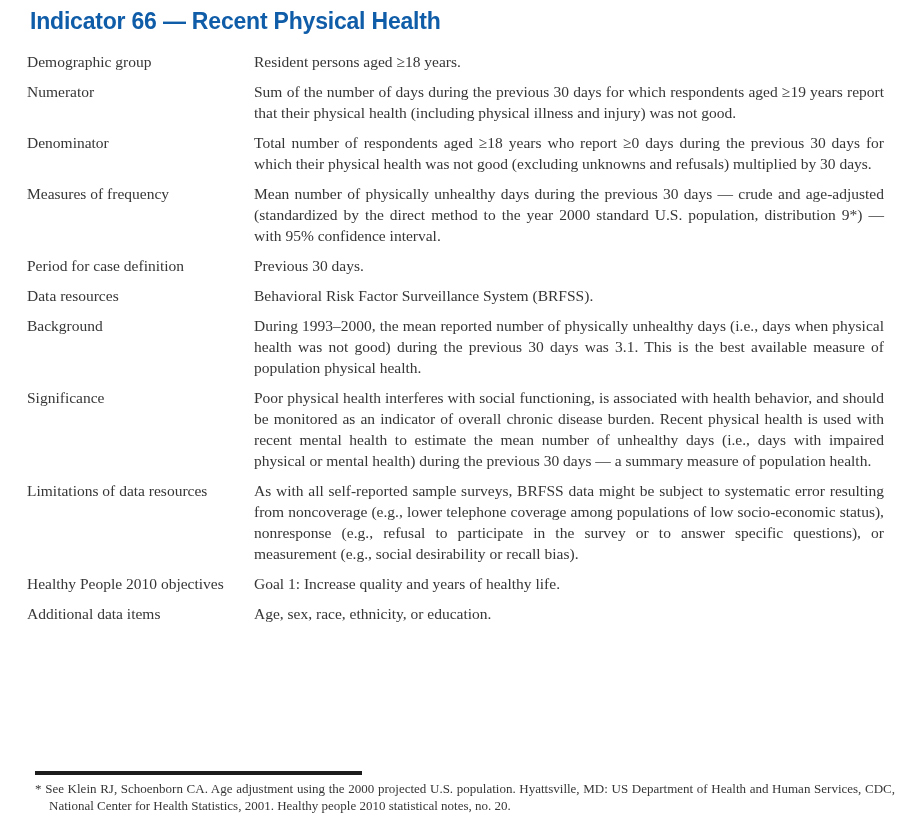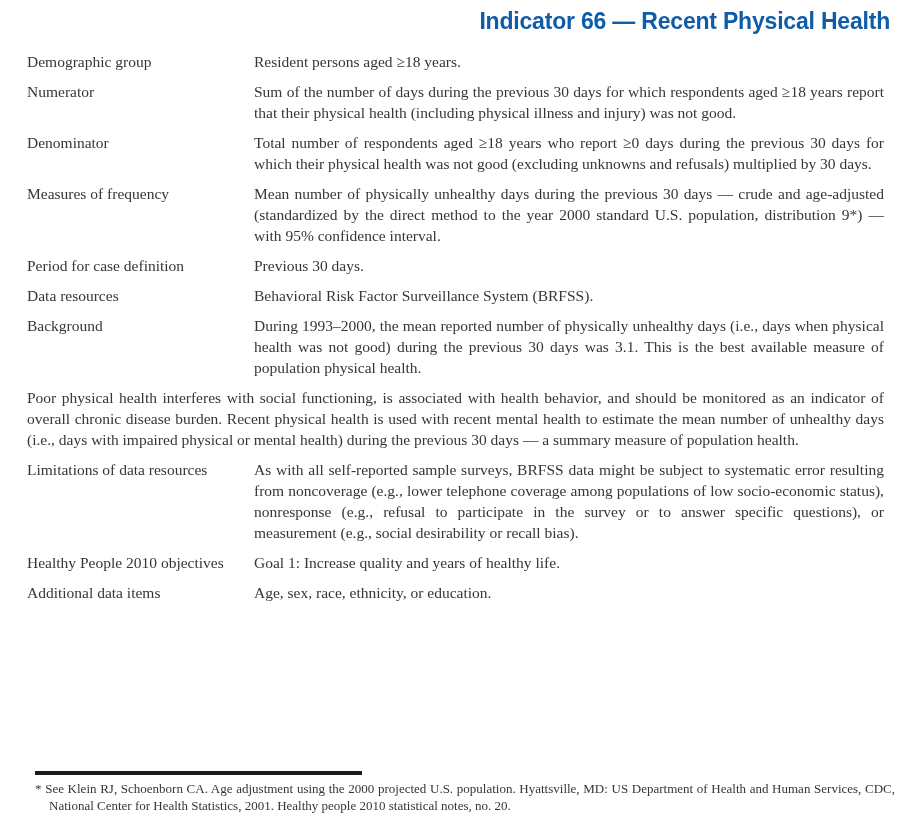--- a/index.html
+++ b/index.html
@@ -15,21 +15,21 @@
     color: #363636;
     overflow: hidden;
   }
   .page {
     position: absolute;
     inset: 0;
     background: #ffffff;
   }
   .title {
     margin: 7px 30px 0 30px;
-    text-align: right;
+    text-align: left;
     font-family: "Liberation Sans", "DejaVu Sans", sans-serif;
     font-weight: bold;
     font-size: 23px;
     line-height: 29px;
     letter-spacing: -0.2px;
     color: #0F5CA8;
   }
   .rows {
     margin: 15px 36px 0 27px;
   }
@@ -82,21 +82,21 @@
 
   <div class="rows">
 
     <div class="row">
       <div class="row-label">Demographic group</div>
       <div class="row-value">Resident persons aged ≥18 years.</div>
     </div>
 
     <div class="row">
       <div class="row-label">Numerator</div>
-      <div class="row-value">Sum of the number of days during the previous 30 days for which respondents aged ≥18 years report that their physical health (including physical illness and injury) was not good.</div>
+      <div class="row-value">Sum of the number of days during the previous 30 days for which respondents aged ≥19 years report that their physical health (including physical illness and injury) was not good.</div>
     </div>
 
     <div class="row">
       <div class="row-label">Denominator</div>
       <div class="row-value">Total number of respondents aged ≥18 years who report ≥0 days during the previous 30 days for which their physical health was not good (excluding unknowns and refusals) multiplied by 30 days.</div>
     </div>
 
     <div class="row">
       <div class="row-label">Measures of frequency</div>
       <div class="row-value">Mean number of physically unhealthy days during the previous 30 days — crude and age-adjusted (standardized by the direct method to the year 2000 standard U.S. population, distribution 9*) — with 95% confidence interval.</div>
@@ -111,20 +111,21 @@
       <div class="row-label">Data resources</div>
       <div class="row-value">Behavioral Risk Factor Surveillance System (BRFSS).</div>
     </div>
 
     <div class="row">
       <div class="row-label">Background</div>
       <div class="row-value">During 1993–2000, the mean reported number of physically unhealthy days (i.e., days when physical health was not good) during the previous 30 days was 3.1. This is the best available measure of population physical health.</div>
     </div>
 
     <div class="row">
+      <div class="row-label">Significance</div>
       <div class="row-value">Poor physical health interferes with social functioning, is associated with health behavior, and should be monitored as an indicator of overall chronic disease burden. Recent physical health is used with recent mental health to estimate the mean number of unhealthy days (i.e., days with impaired physical or mental health) during the previous 30 days — a summary measure of population health.</div>
     </div>
 
 
     <div class="row">
       <div class="row-label">Limitations of data resources</div>
       <div class="row-value">As with all self-reported sample surveys, BRFSS data might be subject to systematic error resulting from noncoverage (e.g., lower telephone coverage among populations of low socio-economic status), nonresponse (e.g., refusal to participate in the survey or to answer specific questions), or measurement (e.g., social desirability or recall bias).</div>
     </div>
 
     <div class="row">

